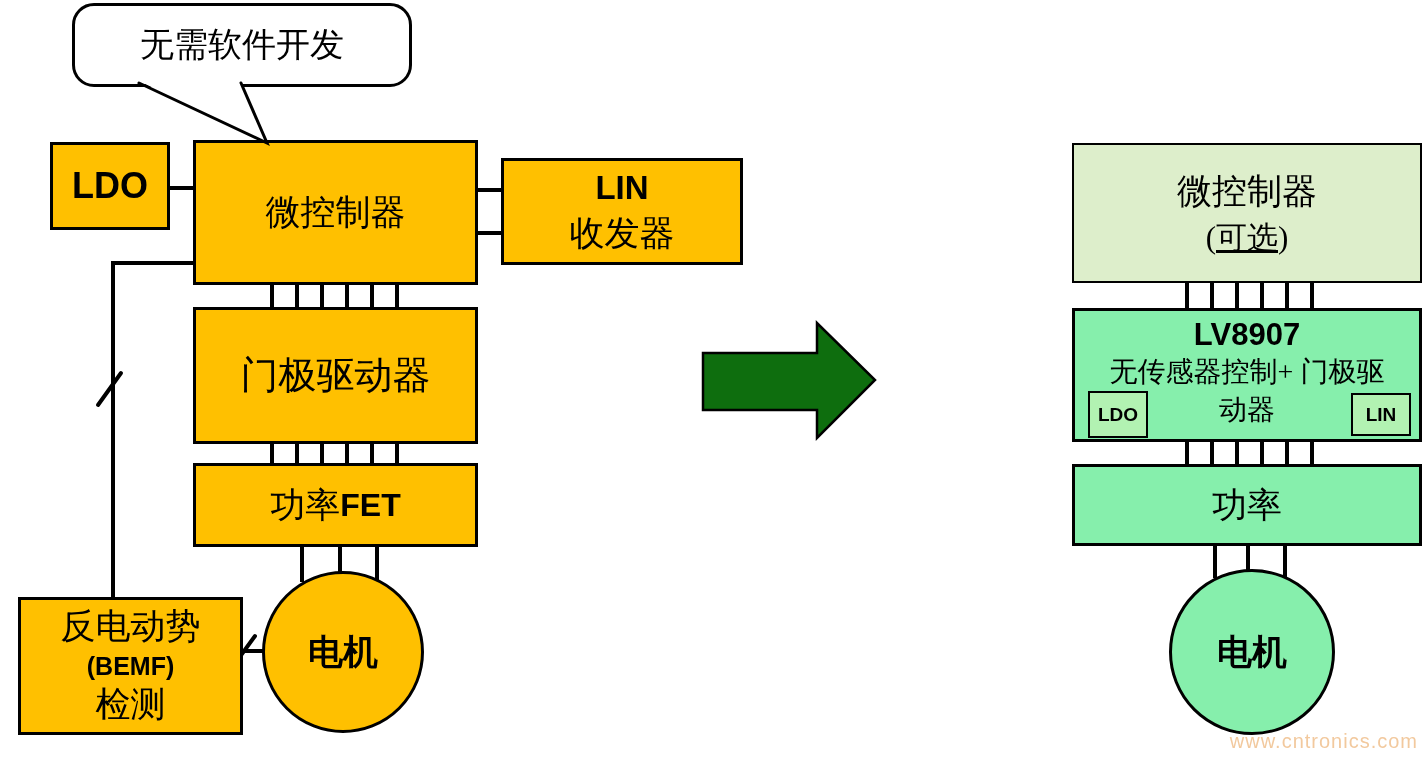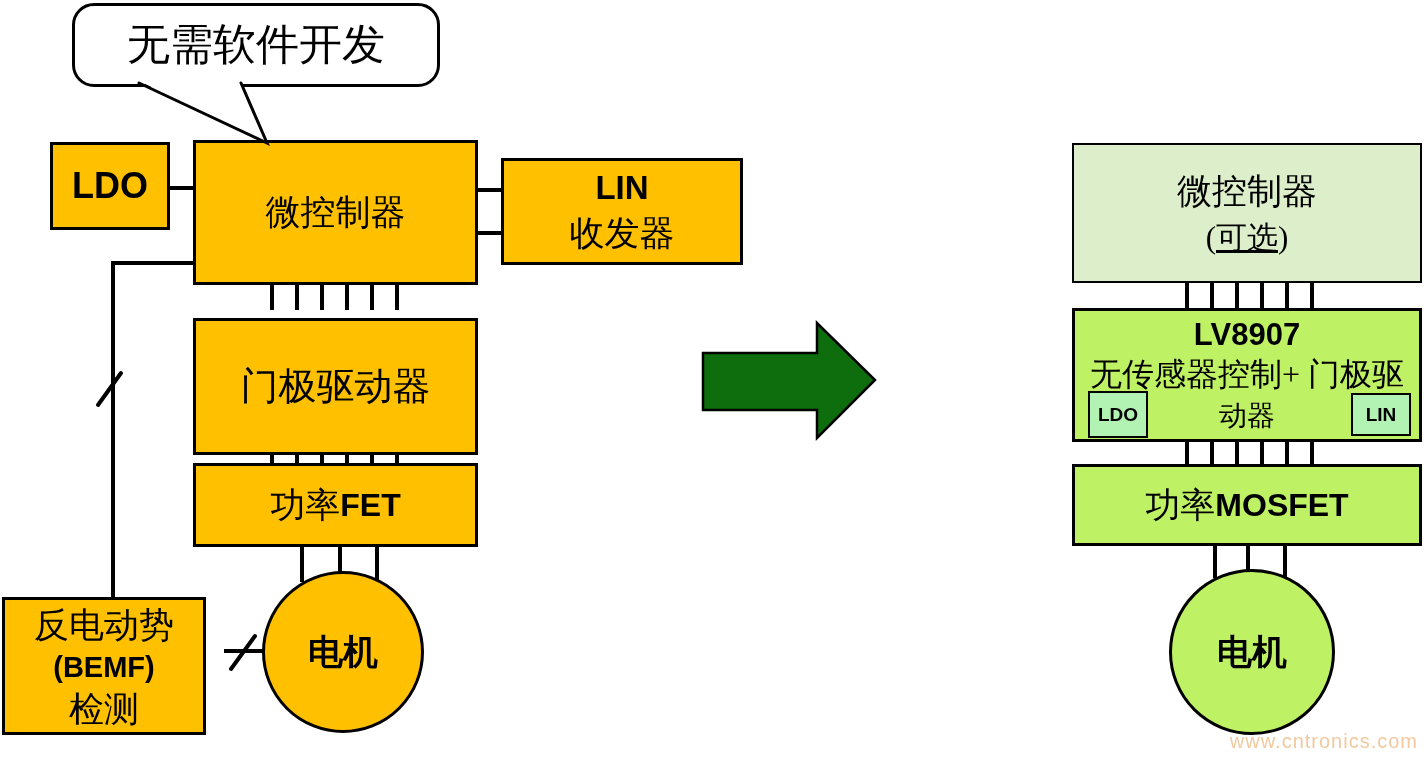--- a/index.html
+++ b/index.html
@@ -2,28 +2,28 @@
 <html><head>
 <meta charset="utf-8">
 <style>
   html,body{margin:0;padding:0;background:#fff;}
   #canvas{position:relative;width:1424px;height:764px;background:#fff;overflow:hidden;
           font-family:"Liberation Serif","DejaVu Serif",serif;}
   .layer{position:absolute;left:0;top:0;z-index:0;}
   .box{position:absolute;box-sizing:border-box;display:flex;flex-direction:column;
        align-items:center;justify-content:center;text-align:center;z-index:1;color:#000;}
   .orange{background:#FFC000;border:3px solid #000;}
-  .green{background:#bef264;border:3px solid #000;}
+  .green{background:#86efac;border:3px solid #000;}
   .palegreen{background:#DDEECB;border:2px solid #000;}
   .smallgreen{background:#B2F2B2;border:2px solid #000;z-index:2;}
   .circle{border-radius:50%;font-weight:bold;}
   .sans{font-family:"Liberation Sans","DejaVu Sans",sans-serif;font-weight:bold;}
-  #bubble{position:absolute;left:72px;top:3px;width:368px;height:84px;box-sizing:border-box;
+  #bubble{position:absolute;left:72px;top:3px;width:340px;height:84px;box-sizing:border-box;
           background:#fff;border:3px solid #000;border-radius:22px;display:flex;
-          align-items:center;justify-content:center;font-size:43px;z-index:1;text-align:center;}
+          align-items:center;justify-content:center;font-size:34px;z-index:1;text-align:center;}
   #tail-svg{position:absolute;left:0;top:0;z-index:2;pointer-events:none;}
   .cn-lg{font-size:35px;}
   .cn-xl{font-size:38px;}
   #watermark{position:absolute;right:6px;bottom:11px;z-index:1;
              font-family:"Liberation Sans","DejaVu Sans",sans-serif;
              font-size:20px;color:#F2C99E;letter-spacing:1px;}
   .opt{font-size:31px;}
   .opt u{text-decoration:underline;}
 </style>
 </head>
@@ -100,59 +100,58 @@
 
   <div class="box orange cn-lg" style="left:193px;top:140px;width:285px;height:145px;">
     <span>微控制器</span>
   </div>
 
   <div class="box orange" style="left:501px;top:158px;width:242px;height:107px;line-height:1.35;">
     <span class="sans" style="font-size:33px;">LIN</span>
     <span class="cn-lg">收发器</span>
   </div>
 
-  <div class="box orange cn-xl" style="left:193px;top:318px;width:285px;height:137px;">
+  <div class="box orange cn-xl" style="left:193px;top:307px;width:285px;height:137px;">
     <span>门极驱动器</span>
   </div>
 
   <div class="box orange" style="left:193px;top:463px;width:285px;height:84px;flex-direction:row;">
     <span class="cn-lg">功率</span>
       <span class="sans" style="font-size:32px;">FET</span>
   </div>
 
   <div class="box orange circle cn-lg" style="left:262px;top:571px;width:162px;height:162px;">
     <span>电机</span>
   </div>
 
-  <div class="box orange" style="left:2px;top:597px;width:204px;height:138px;line-height:1.3;justify-content:flex-end;">
+  <div class="box orange" style="left:18px;top:597px;width:225px;height:138px;line-height:1.3;">
     <span class="cn-lg">反电动势</span>
-    <span class="sans" style="font-size:29px;">(BEMF)</span>
+    <span class="sans" style="font-size:25px;">(BEMF)</span>
     <span class="cn-lg">检测</span>
   </div>
 
   <div class="box palegreen" style="left:1072px;top:143px;width:350px;height:140px;line-height:1.4;">
     <span class="cn-lg">微控制器</span>
     <span class="opt"><span>(</span><u>可选</u><span>)</span></span>
   </div>
 
   <div class="box green" style="left:1072px;top:308px;width:350px;height:134px;justify-content:flex-start;padding-top:6px;">
     <span class="sans" style="font-size:31px;">LV8907</span>
-    <span class="cn-lg" style="font-size:32px;">无传感器控制+ 门极驱</span>
+    <span class="cn-lg" style="font-size:28px;">无传感器控制+ 门极驱</span>
     <span class="cn-lg" style="font-size:28px;text-align:right;">动器</span>
     <div class="box smallgreen sans" style="left:13px;top:80px;width:60px;height:47px;font-size:19px;">
       <span>LDO</span>
     </div>
     <div class="box smallgreen sans" style="left:276px;top:82px;width:60px;height:43px;font-size:19px;">
       <span>LIN</span>
     </div>
   </div>
 
   <div class="box green" style="left:1072px;top:464px;width:350px;height:82px;flex-direction:row;">
     <span class="cn-lg">功率</span>
-      <span class="sans" style="font-size:32px;">MOSFET</span>
   </div>
 
   <div class="box green circle cn-lg" style="left:1169px;top:569px;width:166px;height:166px;">
     <span>电机</span>
   </div>
 
   <div id="watermark">www.cntronics.com</div>
 </div>
 
 </body></html>

